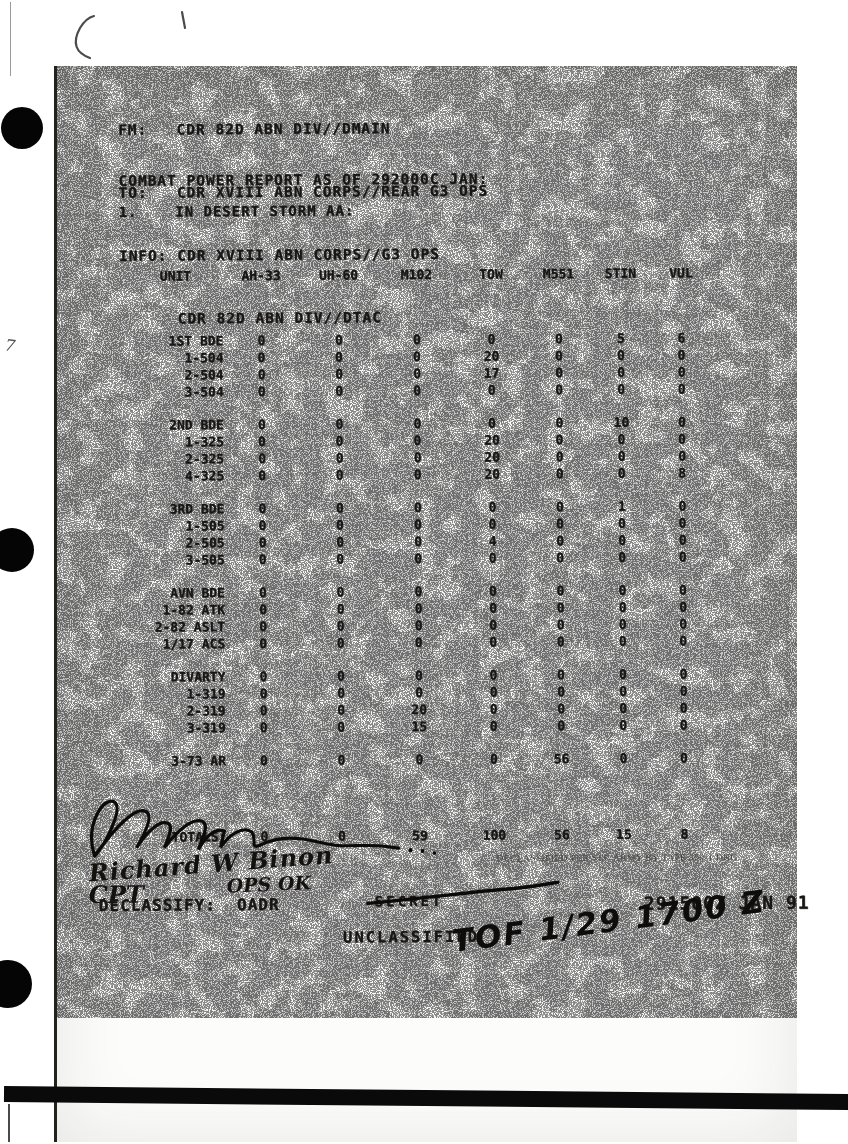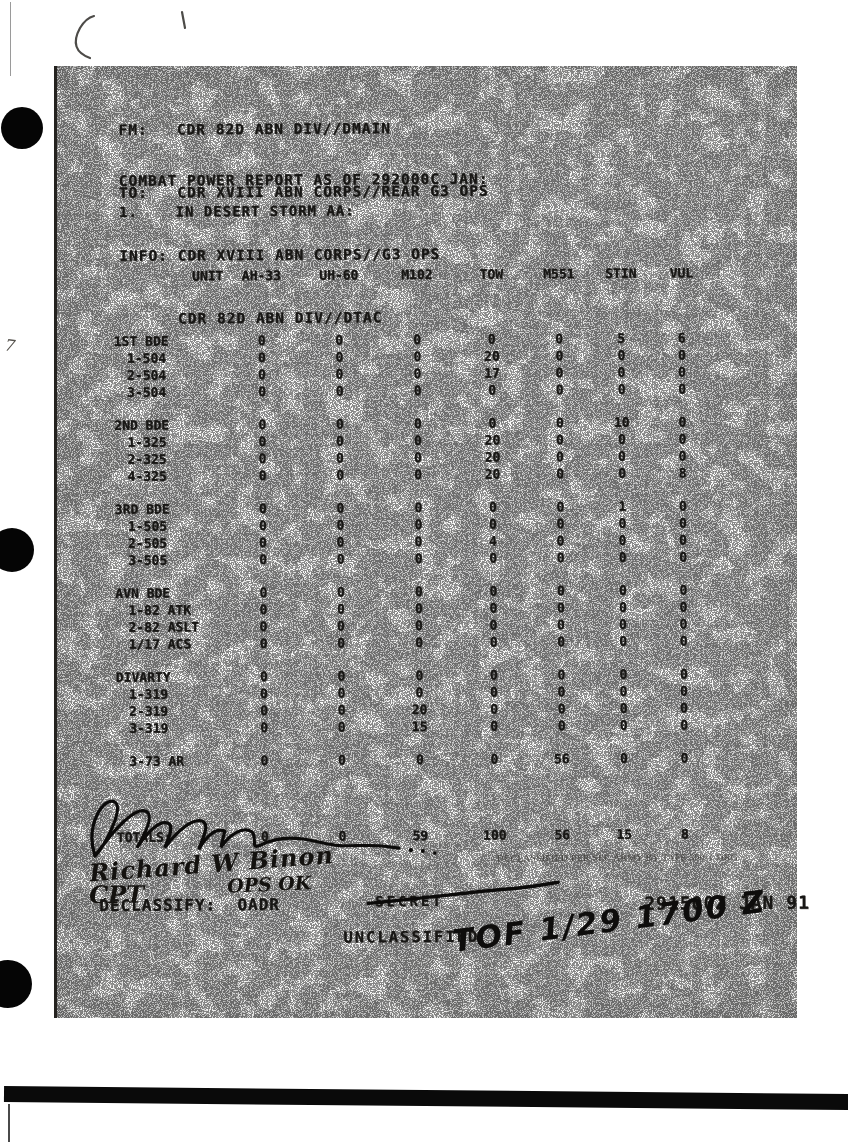--- a/index.html
+++ b/index.html
@@ -1,40 +1,40 @@
 <!DOCTYPE html>
 <html><head>
 <meta charset="utf-8">
 <style>
   html,body{margin:0;padding:0;background:#ffffff;}
   .page{position:relative;width:848px;height:1144px;background:#ffffff;overflow:hidden;
         font-family:"DejaVu Sans Mono", monospace;}
 
   
-  .paper{position:absolute;left:54px;top:66px;width:740px;height:952px;background:#fcfcfb;
+  .paper{position:absolute;left:54px;top:66px;width:740px;height:1076px;background:#fcfcfb;
          border-left:3px solid #24221f;box-shadow:inset 0 0 70px rgba(40,40,40,.10);}
   .noise{position:absolute;left:0;top:0;pointer-events:none;}
   .content{position:absolute;left:0;top:0;width:100%;height:100%;transform:rotate(-0.35deg);
            color:#181715;}
   .typed{font-family:"DejaVu Sans Mono",monospace;font-weight:bold;white-space:pre;
          text-shadow:0.5px 0.4px 0 rgba(25,23,20,.55), -0.3px 0 0 rgba(25,23,20,.3);}
 
   .hdr{position:absolute;left:64px;top:10px;font-size:14.5px;line-height:21px;letter-spacing:1px;}
   .rtitle{position:absolute;left:64px;top:105px;font-size:14.5px;letter-spacing:1px;}
   .sline{position:absolute;left:64px;top:136px;font-size:14px;letter-spacing:1px;}
 
   
   .tbl{position:absolute;left:58px;top:170px;font-size:13px;}
   .trow{display:grid;grid-template-columns:110px 76px 79px 77px 72px 63px 61px 60px;
         line-height:17px;}
-  .trow .unit{text-align:left;white-space:pre;}
+  .trow .unit{text-align:right;white-space:pre;}
   .trow .unit.ind{padding-left:13px;}
   .trow .val,.trow .col{text-align:center;}
   .thead{margin-bottom:18px;}
-  .thead .col.first{text-align:right;padding-left:15px;}
+  .thead .col.first{text-align:center;padding-left:15px;}
   .tgroup{margin-bottom:16px;}
   .tgroup.detached{margin-top:7px;}
   .totals{margin-top:13px;}
 
   
   .hand{font-family:"DejaVu Serif",serif;font-style:italic;color:#14120f;}
   .sig-svg{position:absolute;left:22px;top:722px;}
   .sig-name{position:absolute;left:30px;top:782px;font-size:24px;transform:rotate(-4deg);
             letter-spacing:1px;font-weight:bold;}
   .sig-rank{position:absolute;left:30px;top:812px;font-size:24px;font-weight:bold;}

